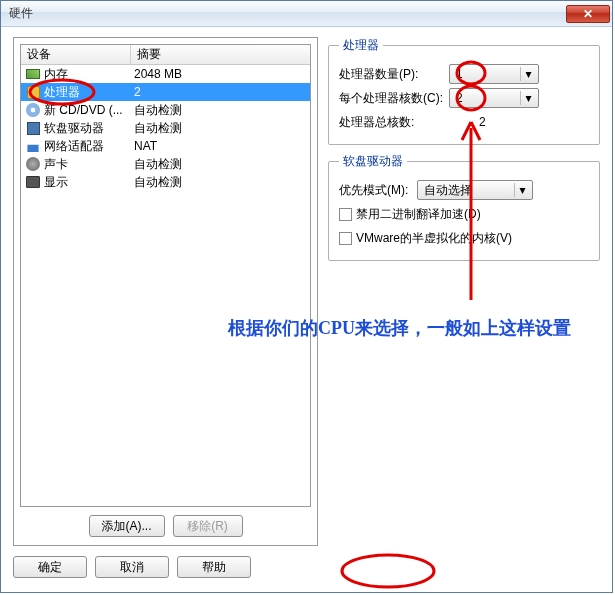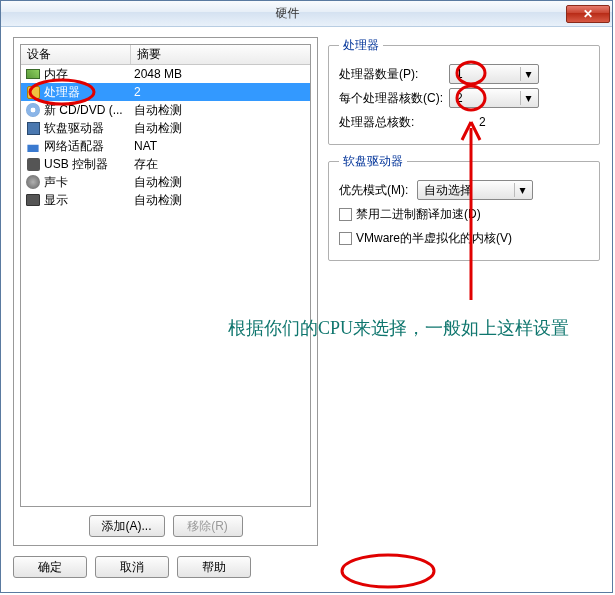--- a/index.html
+++ b/index.html
@@ -22,21 +22,21 @@
   }
   .titlebar {
     height: 26px;
     background: linear-gradient(to bottom, #f9fbfd, #e6eef7 45%, #d5e2f1 46%, #e9f1fa);
     border-bottom: 1px solid #b8cde2;
     display: flex;
     align-items: center;
     padding: 0 2px 0 8px;
     color: #333;
   }
-  .titlebar .title { flex: 1; text-align: center; }
+  .titlebar .title { flex: 1; }
   .close-btn {
     width: 44px;
     height: 18px;
     background: linear-gradient(to bottom, #e67b6d, #c8432f 45%, #b82b17 46%, #d85a45);
     border: 1px solid #8a2a1a;
     border-radius: 2px;
     color: #fff;
     display: flex;
     align-items: center;
     justify-content: center;
@@ -170,23 +170,24 @@
   .ic-net { width:14px;height:12px; background:#3a7ad0; clip-path: polygon(10% 40%, 90% 40%, 90% 100%, 10% 100%); position:relative;}
   .ic-usb { width:13px;height:13px; background:#555; border-radius:2px;}
   .ic-snd { width:14px;height:14px; background: radial-gradient(circle,#b0b0b0,#606060); border-radius:50%;}
   .ic-disp { width:14px;height:12px; background:#555; border:1px solid #333; border-radius:1px;}
   
   .annot {
     position: absolute;
     pointer-events: none;
   }
   .annot-text {
-    color: #0f766e;
+    color: #1d4ed8;
     font-size: 18px;
     font-family: "SimSun", serif;
+    font-weight: bold;
   }
 </style>
 </head>
 <body>
 
 <div class="window">
   <div class="titlebar">
     <span class="title">硬件</span>
     <div class="close-btn">
       <span>✕</span>
@@ -233,27 +234,20 @@
               </div>
               <div class="row">
                 <span class="icon">
                   <span class="ic-net"></span>
                 </span>
                 <span class="dev">网络适配器</span>
                 <span class="sum">NAT</span>
               </div>
               <div class="row">
                 <span class="icon">
-                  <span class="ic-usb"></span>
-                </span>
-                <span class="dev">USB 控制器</span>
-                <span class="sum">存在</span>
-              </div>
-              <div class="row">
-                <span class="icon">
                   <span class="ic-snd"></span>
                 </span>
                 <span class="dev">声卡</span>
                 <span class="sum">自动检测</span>
               </div>
               <div class="row">
                 <span class="icon">
                   <span class="ic-disp"></span>
                 </span>
                 <span class="dev">显示</span>

